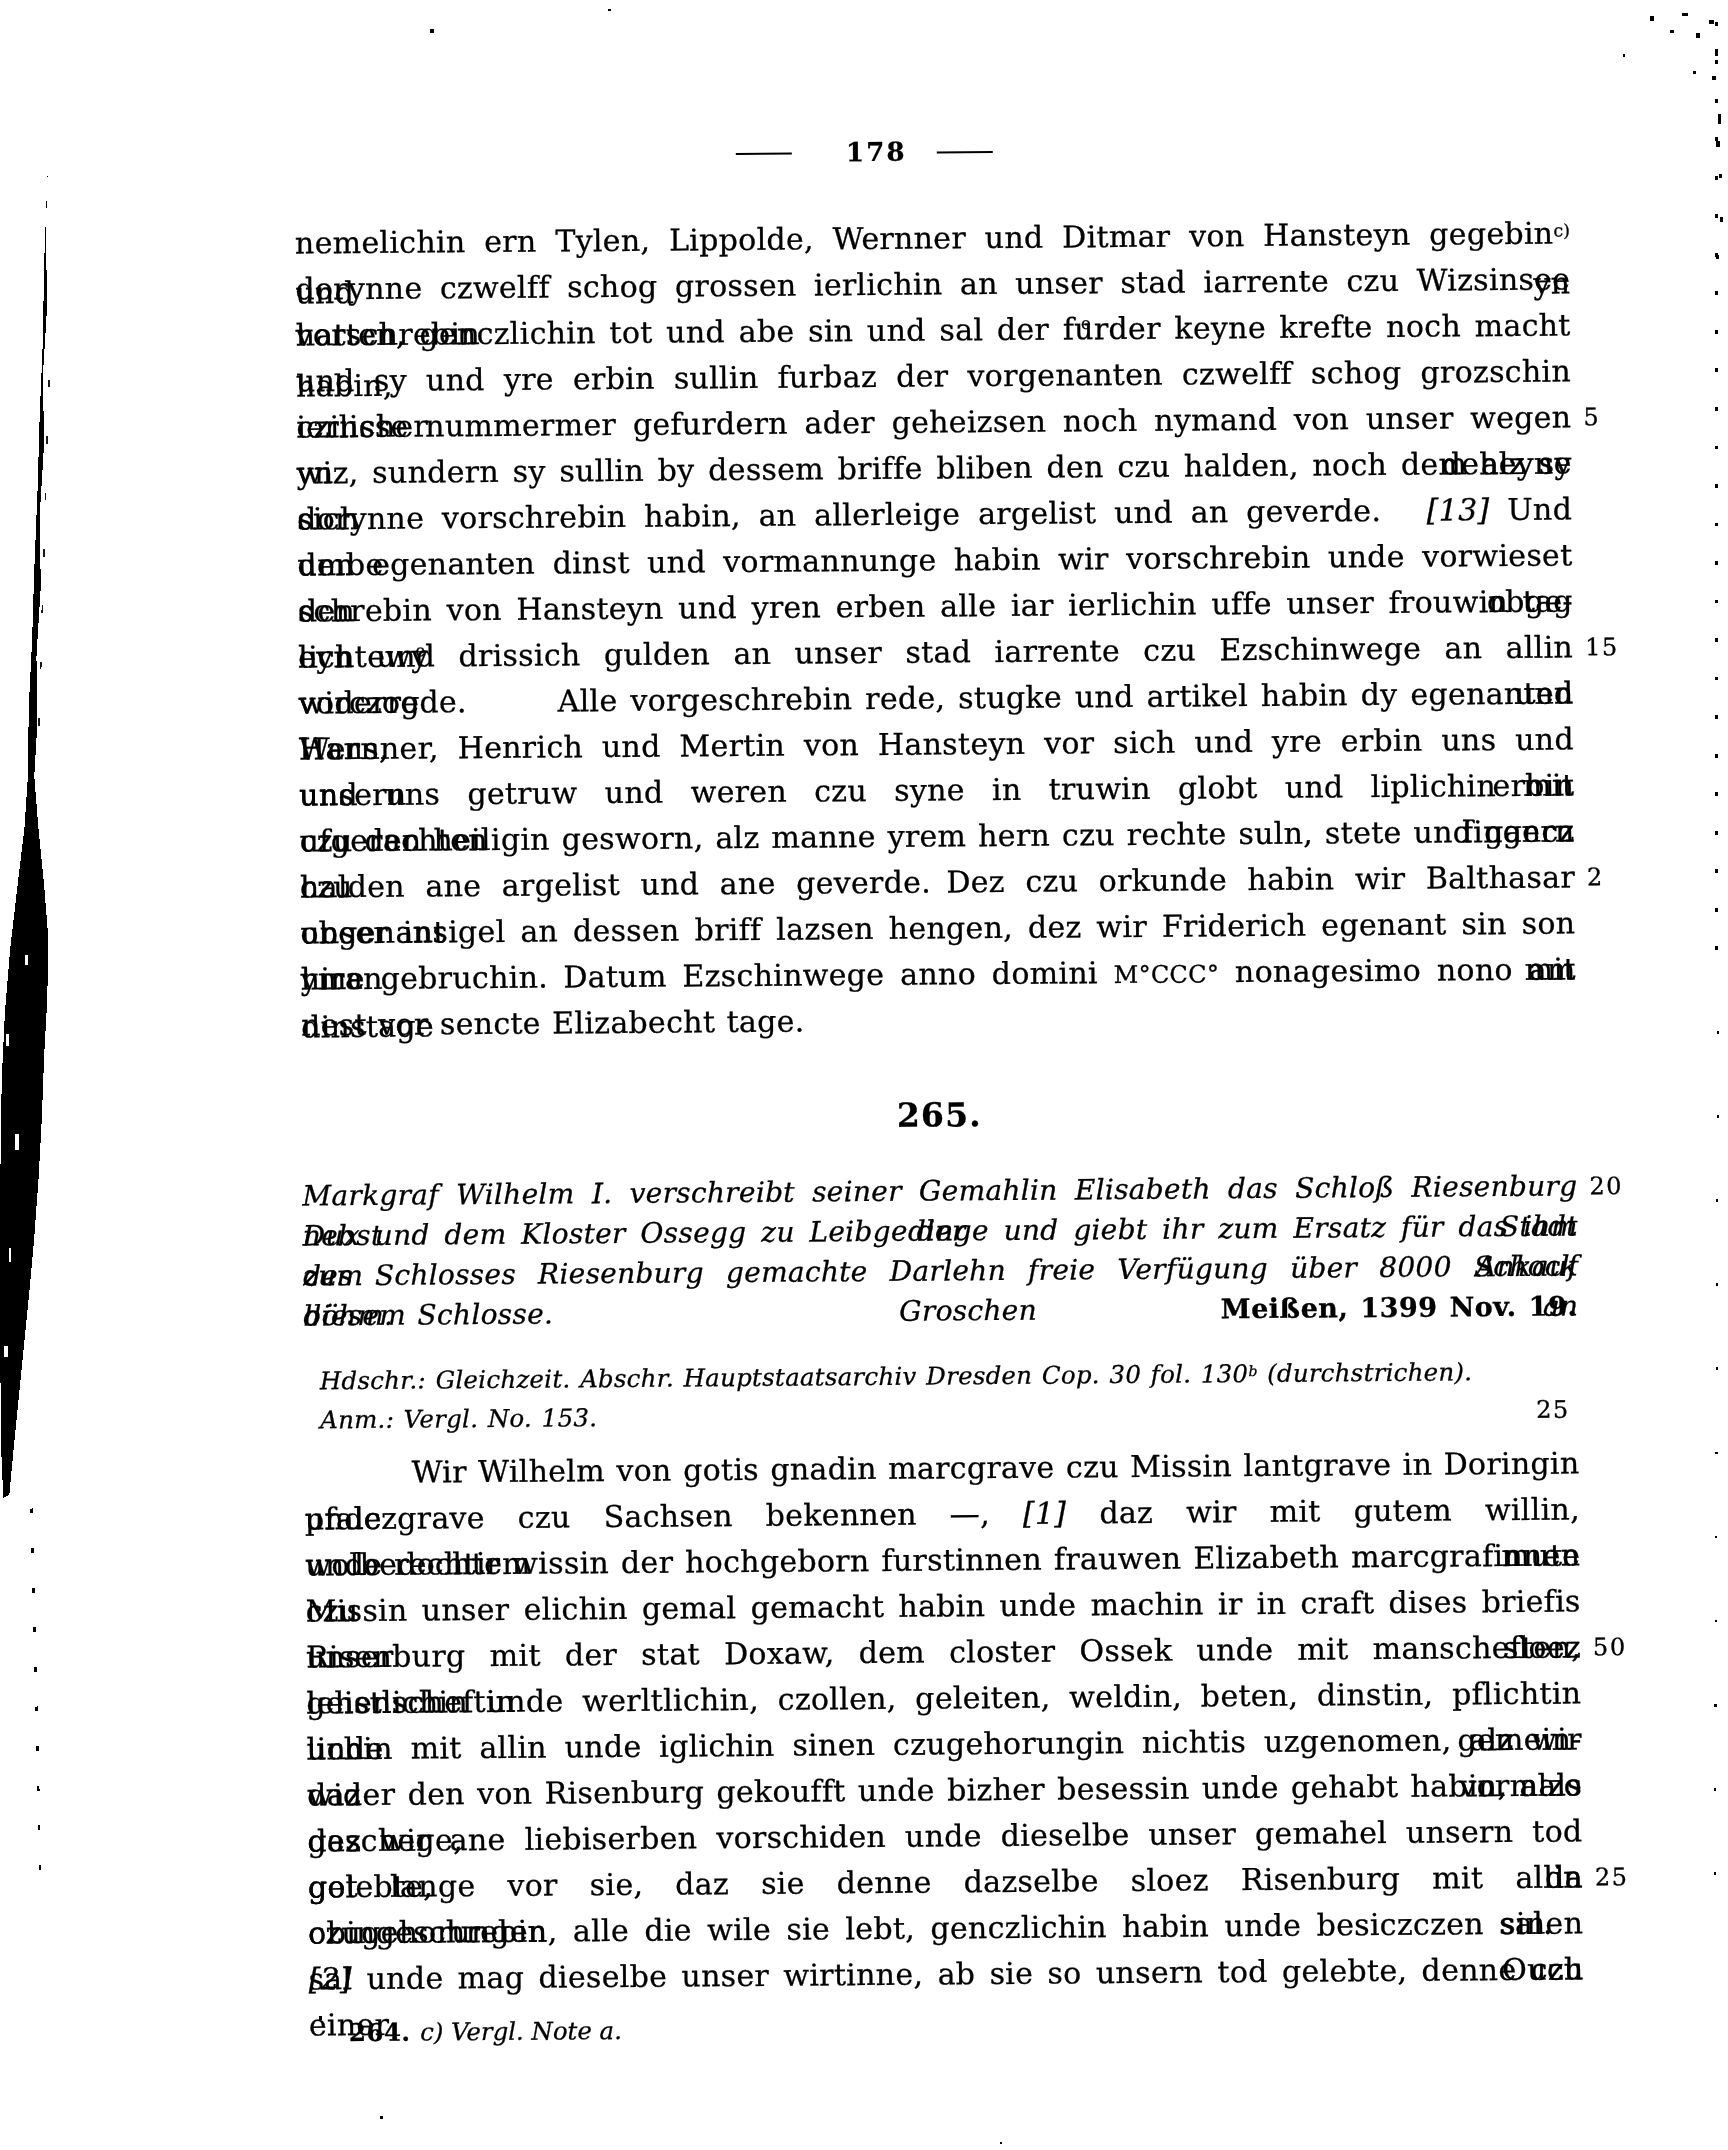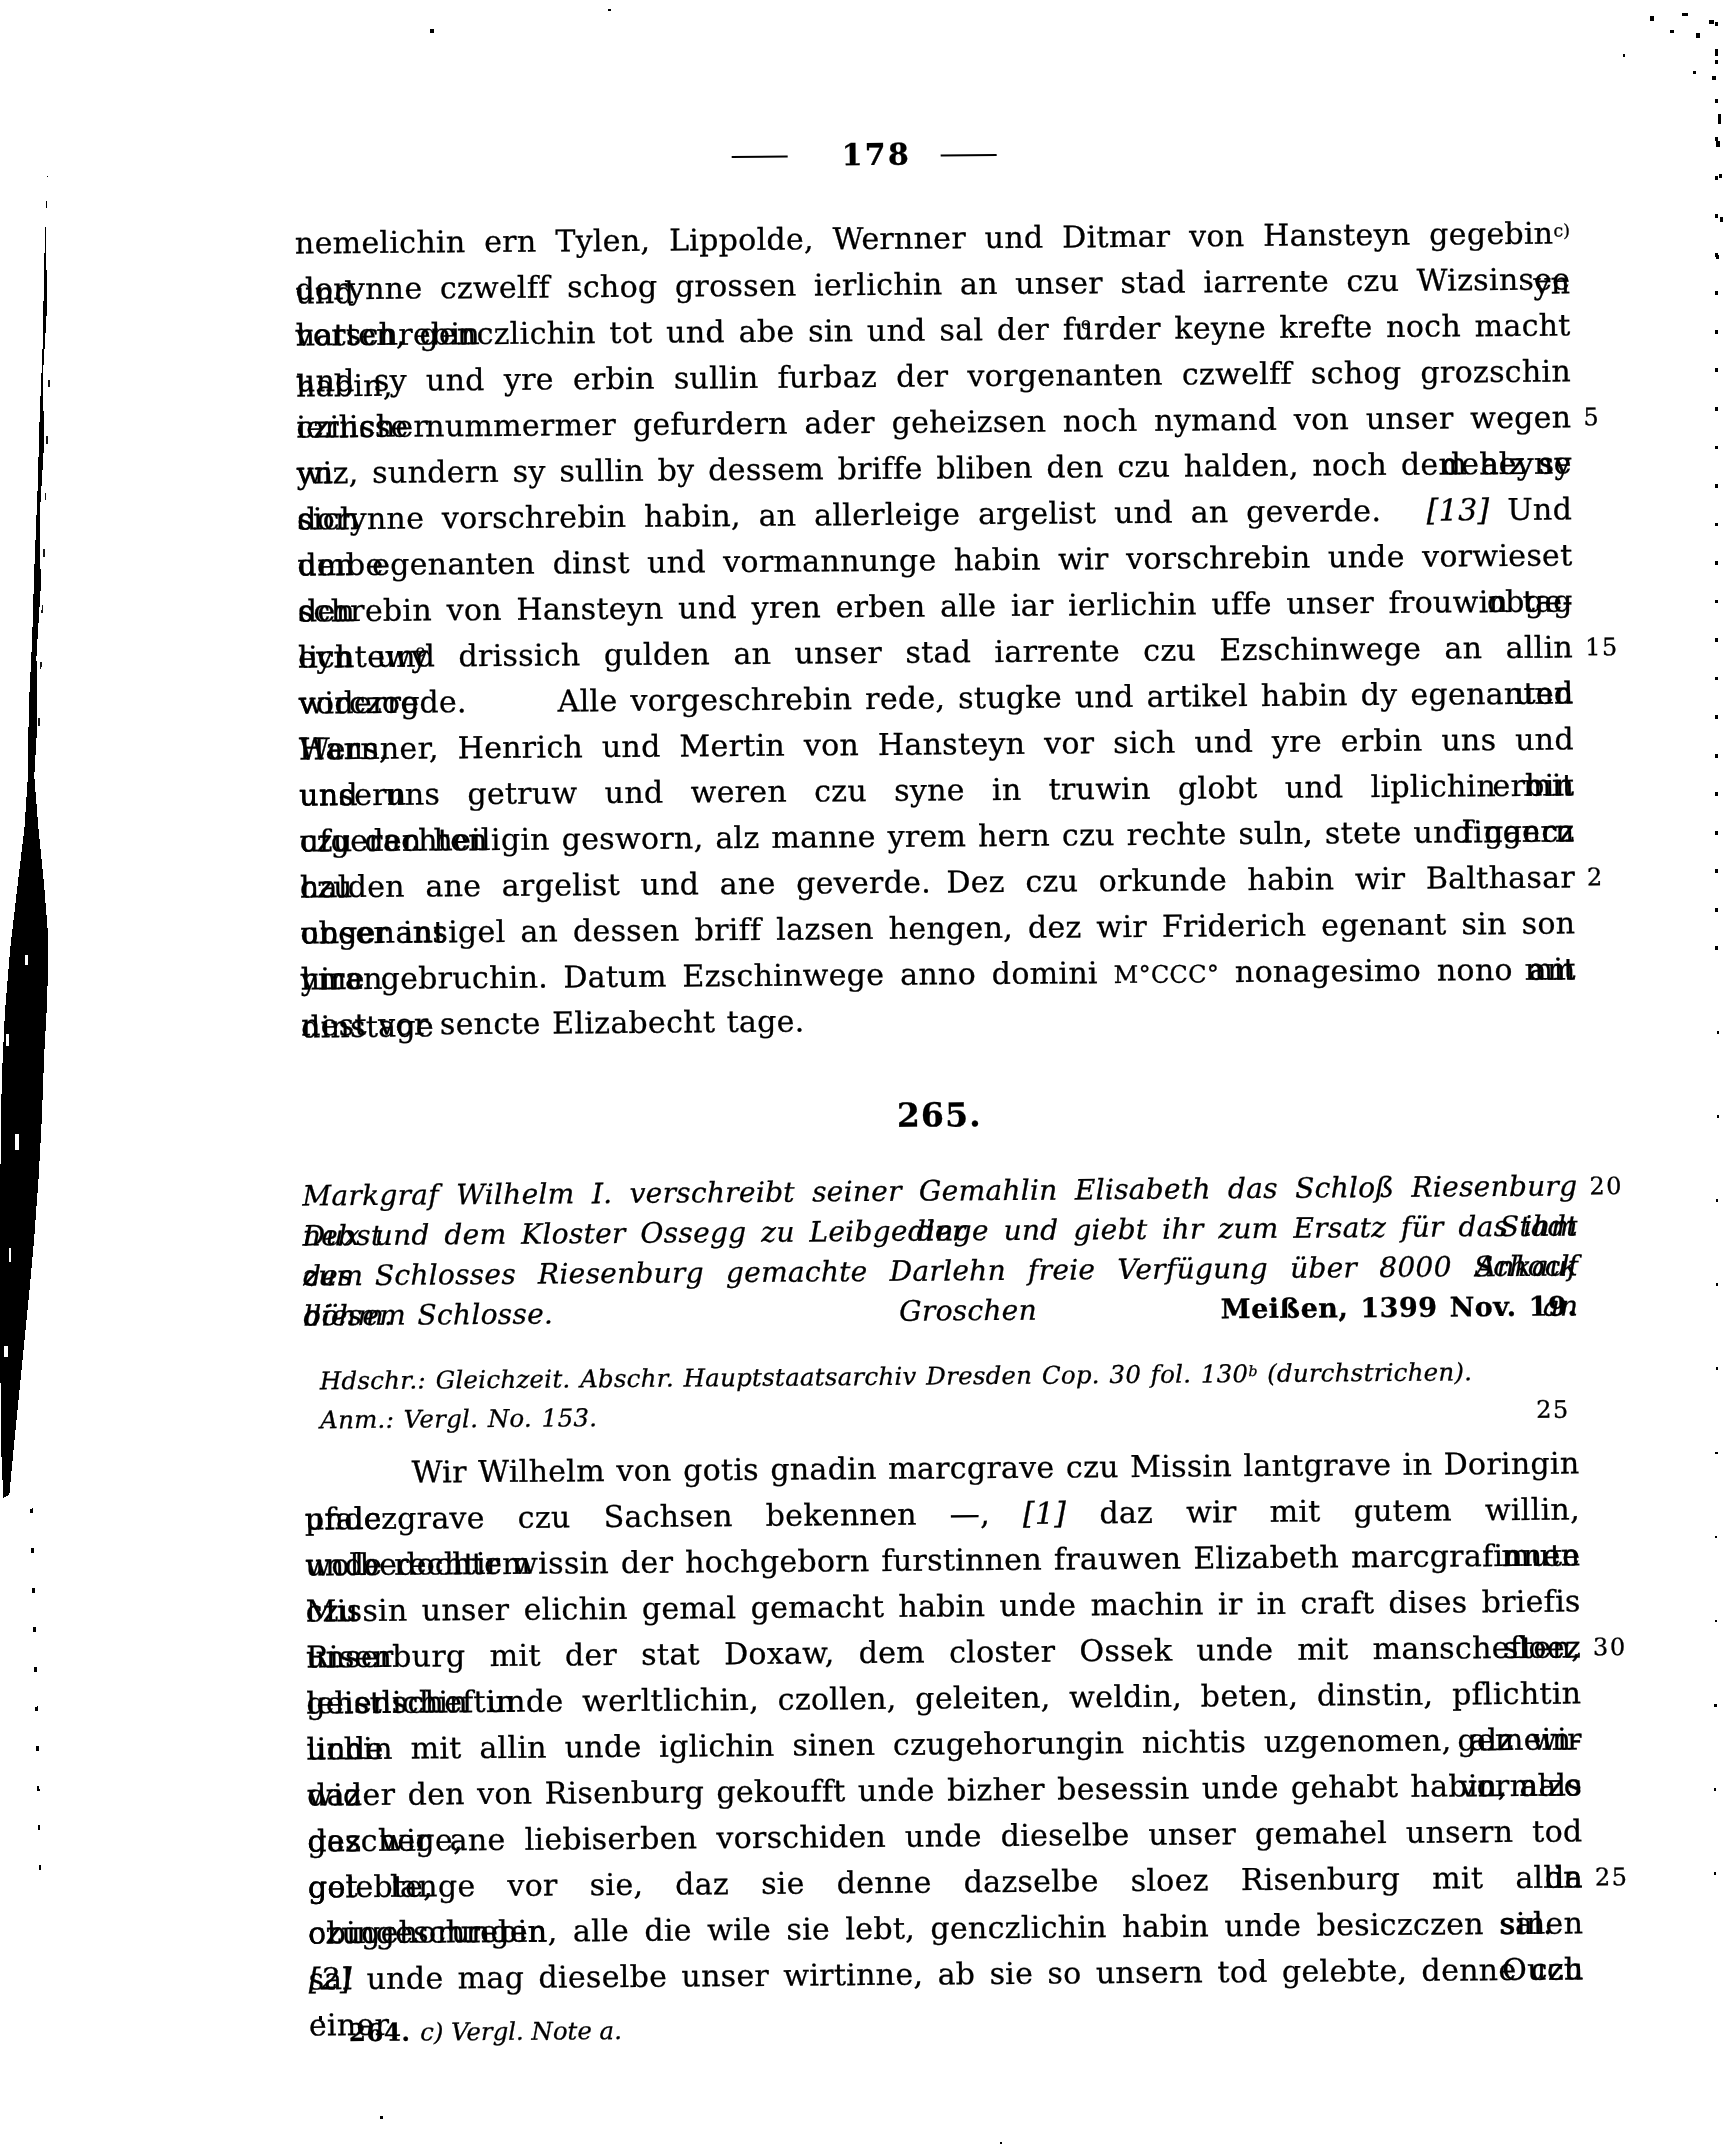--- a/index.html
+++ b/index.html
@@ -8,21 +8,21 @@
     font-family:"DejaVu Serif","Liberation Serif",serif;
     -webkit-text-stroke:0.3px #000;
     overflow:hidden;
   }
   .noise{position:absolute;left:0;top:0;pointer-events:none;}
   .rot{position:absolute;left:0;top:0;width:1729px;height:2151px;
        transform:rotate(-0.45deg);transform-origin:868px 1139px;}
   .pagehead{position:absolute;top:137px;left:872px;transform:translateX(-50%);
     display:flex;align-items:center;gap:30px;}
   .pagehead .rule{width:56px;height:0;border-top:2.7px solid #000;margin-top:2.2px;}
-  .pagenum{font-size:30px;font-weight:bold;letter-spacing:2.2px;margin-left:24px;}
+  .pagenum{font-size:26px;font-weight:bold;letter-spacing:2.2px;margin-left:24px;}
   .block{position:absolute;left:302px;width:1275px;}
   .line{position:relative;height:46px;line-height:46px;font-size:30px;
     text-align:justify;text-align-last:justify;letter-spacing:0.3px;word-spacing:1.6px;
     overflow:visible;white-space:normal;}
   .line.last{text-align-last:left;}
   .lineno{position:absolute;left:1287px;top:0;width:76px;font-size:24px;
     letter-spacing:1.6px;text-align:left;text-align-last:left;font-style:normal;}
   .seg-sup{position:relative;top:-0.42em;font-size:0.58em;letter-spacing:0;}
   .seg-it{font-style:italic;}
   .seg-sc{font-size:0.8em;}
@@ -127,21 +127,21 @@
     <section class="block" id="source-lines">
         <div class="line last"><span>Hdschr.:  Gleichzeit. Abschr. Hauptstaatsarchiv Dresden Cop. 30 fol. 130</span><span class="seg-sup">b</span><span> (durchstrichen).</span></div>
         <div class="line last"><span>Anm.:  Vergl. No. 153.</span><span class="lineno">25</span></div>
       </section>
 
     <section class="block" id="doc265-lines">
         <div class="line indent"><span>Wir Wilhelm von gotis gnadin marcgrave czu Missin lantgrave in Doringin unde</span></div>
         <div class="line"><span>pfalczgrave czu Sachsen bekennen —, </span><span class="seg-it">[1]</span><span> daz wir mit gutem willin, wolbedochtem mute</span></div>
         <div class="line"><span>unde rechtir wissin der hochgeborn furstinnen frauwen Elizabeth marcgrafinnen czu</span></div>
         <div class="line"><span>Missin unser elichin gemal gemacht habin unde machin ir in craft dises briefis unser sloez</span></div>
-        <div class="line"><span>Risenburg mit der stat Doxaw, dem closter Ossek unde mit manscheften, lehenscheftin</span><span class="lineno">30</span></div>
+        <div class="line"><span>Risenburg mit der stat Doxaw, dem closter Ossek unde mit manscheften, lehenscheftin</span><span class="lineno">50</span></div>
         <div class="line"><span>geistlichin unde werltlichin, czollen, geleiten, weldin, beten, dinstin, pflichtin unde gemein-</span></div>
         <div class="line"><span>lichin mit allin unde iglichin sinen czugehorungin nichtis uzgenomen, alz wir daz vormals</span></div>
         <div class="line"><span>wider den von Risenburg gekoufft unde bizher besessin unde gehabt habin, alzo geschege,</span></div>
         <div class="line"><span>daz wir ane liebiserben vorschiden unde dieselbe unser gemahel unsern tod gelebte, da</span></div>
         <div class="line"><span>got lange vor sie, daz sie denne dazselbe sloez Risenburg mit allin obingeschrebin sinen</span><span class="lineno">25</span></div>
         <div class="line"><span>czugehorungen, alle die wile sie lebt, genczlichin habin unde besiczczen sal. </span><span class="seg-it">[2]</span><span> Ouch</span></div>
         <div class="line"><span>sal unde mag dieselbe unser wirtinne, ab sie so unsern tod gelebte, denne czu einer</span></div>
       </section>
 
     <footer class="footnote">

